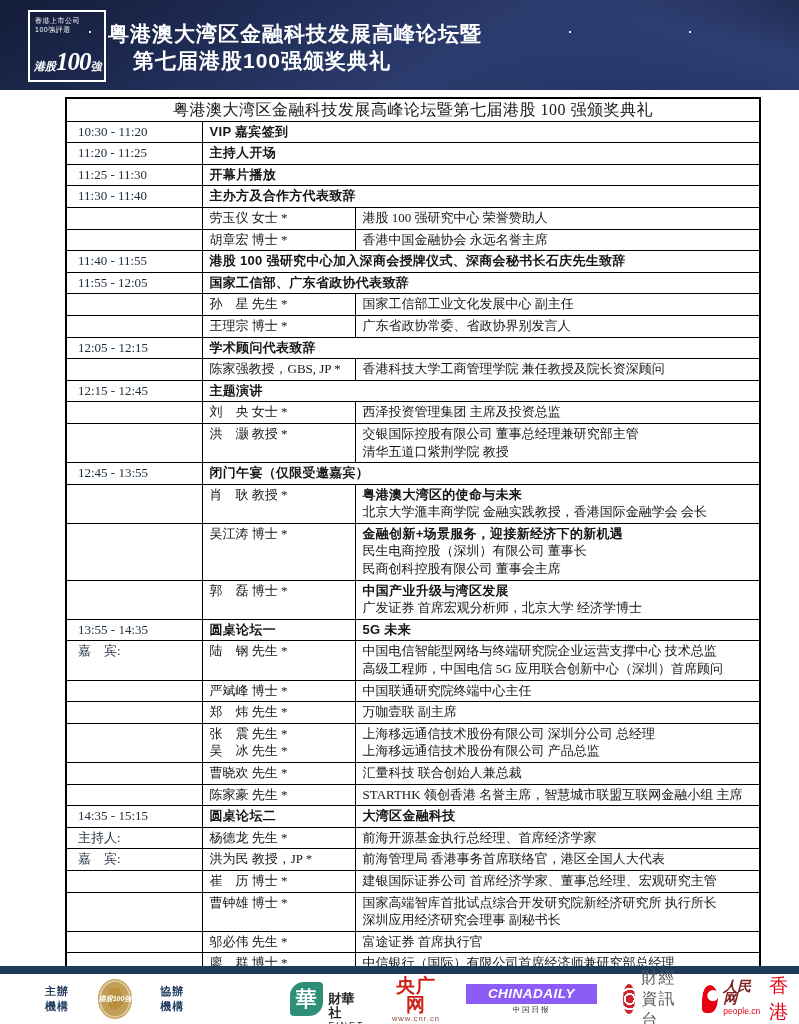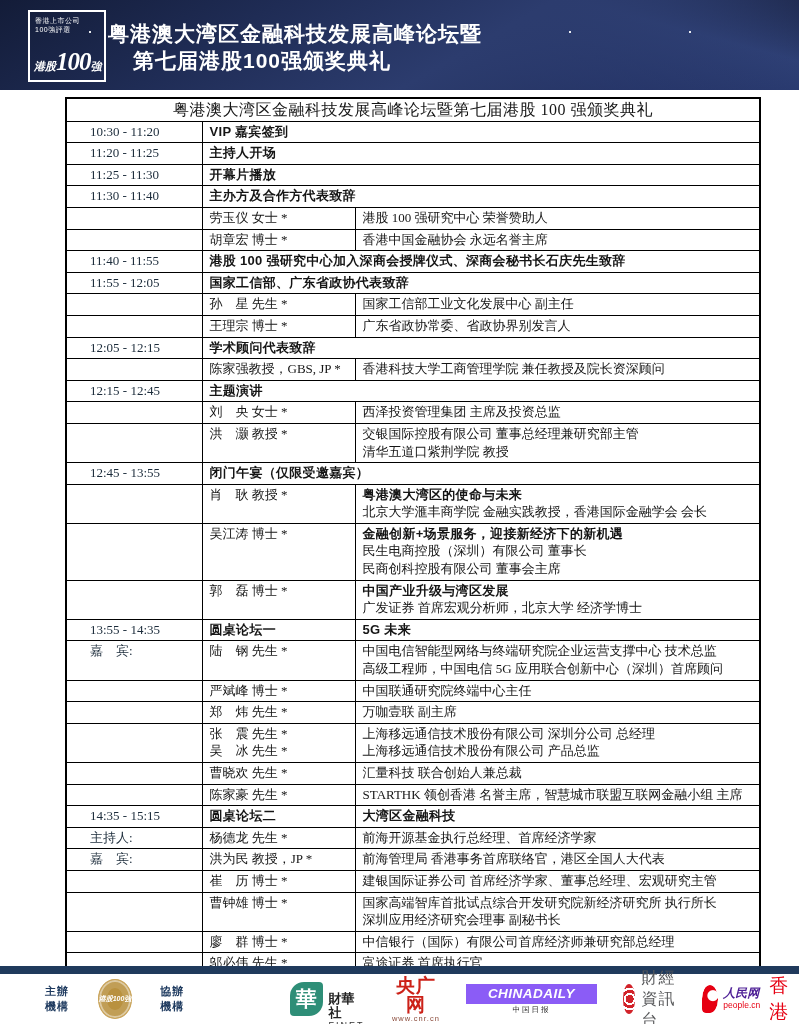--- a/index.html
+++ b/index.html
@@ -41,21 +41,21 @@
   .banner-title-2 { font-size:21px; line-height:27px; letter-spacing:1px;margin-left:25px; }
 
   
   .table-wrap { position:absolute; left:65px; top:97px; width:694px; }
   table.schedule { border-collapse:collapse; width:694px; table-layout:fixed;
     border:2px solid #000; }
   col.c1{width:136px;} col.c2{width:153px;} col.c3{width:405px;}
   td { border:1px solid #000; padding:1px 7px 2px 7px; font-size:13px;
     line-height:17.6px; vertical-align:top; overflow:hidden; white-space:nowrap; }
   td.t-title { text-align:center; font-size:16px; padding:2px 4px; letter-spacing:.5px; }
-  td.c-time { padding-left:23px; color:#1b2b3a; font-size:13px; }
+  td.c-time { padding-left:11px; color:#1b2b3a; font-size:13px; }
   td.c-time.center { text-align:center; padding-left:0; }
   .c-session, .bold-line {
     font-family:"Liberation Sans","DejaVu Sans",sans-serif;
     font-weight:700; font-size:13px; letter-spacing:.3px;
   }
 
   
   .divider { position:absolute; left:0; top:966px; width:799px; height:8px; background:#203a5c; }
   .footer { position:absolute; left:0; top:974px; width:799px; height:50px;
     background:#ffffff; display:flex; align-items:center; }
@@ -97,21 +97,21 @@
       radial-gradient(circle at 55% 50%, #d2232a 0 4px, #ffffff 4px 6px,
         #d2232a 6px 9px, #ffffff 9px 11px, #d2232a 11px 100%); }
   .cj-text { font-size:16px; color:#58595b; letter-spacing:1px; font-weight:500; }
 
   .logo-people { display:flex; align-items:center; gap:5px; }
   .pp-flame { width:24px; height:28px; background:#e60012;
     border-radius:50% 50% 50% 4px;
     -webkit-mask:radial-gradient(circle at 68% 38%, transparent 0 5px, #000 6px 100%);
             mask:radial-gradient(circle at 68% 38%, transparent 0 5px, #000 6px 100%); }
   .pp-col { line-height:12px; }
-  .pp-name { color:#4c1d95; font-weight:700; font-style:italic; font-size:12px; }
+  .pp-name { color:#7f1d1d; font-weight:700; font-style:italic; font-size:14px; }
   .pp-sub { color:#e60012; font-size:8.5px; font-family:"Liberation Sans",sans-serif; }
   .pp-hk { color:#e60012; font-size:19px; letter-spacing:3px; margin-left:4px; }
 </style>
 </head>
 <body>
 
 <div class="page">
 
   <div class="banner">
     <div class="brand-box">
@@ -371,33 +371,33 @@
               <div>曹钟雄 博士 *</div>
             </td>
             <td>
               <div>国家高端智库首批试点综合开发研究院新经济研究所 执行所长</div>
               <div>深圳应用经济研究会理事 副秘书长</div>
             </td>
           </tr>
           <tr>
             <td class="c-time"></td>
             <td>
+              <div>邬必伟 先生 *</div>
+            </td>
+            <td>
+              <div>富途证券 首席执行官</div>
+            </td>
+          </tr>
+          <tr>
+            <td class="c-time"></td>
+            <td>
               <div>廖　群 博士 *</div>
             </td>
             <td>
               <div>中信银行（国际）有限公司首席经济师兼研究部总经理</div>
-            </td>
-          </tr>
-          <tr>
-            <td class="c-time"></td>
-            <td>
-              <div>邬必伟 先生 *</div>
-            </td>
-            <td>
-              <div>富途证券 首席执行官</div>
             </td>
           </tr>
           <tr>
             <td class="c-time">15:15 - 15:25</td>
             <td colspan="2" class="c-session">榜单发布及祝酒仪式</td>
           </tr>
           <tr>
             <td class="c-time">15:25 - 16:05</td>
             <td colspan="2" class="c-session">「港股 100 强」颁奖典礼 + 得奖感受分享</td>
           </tr>

